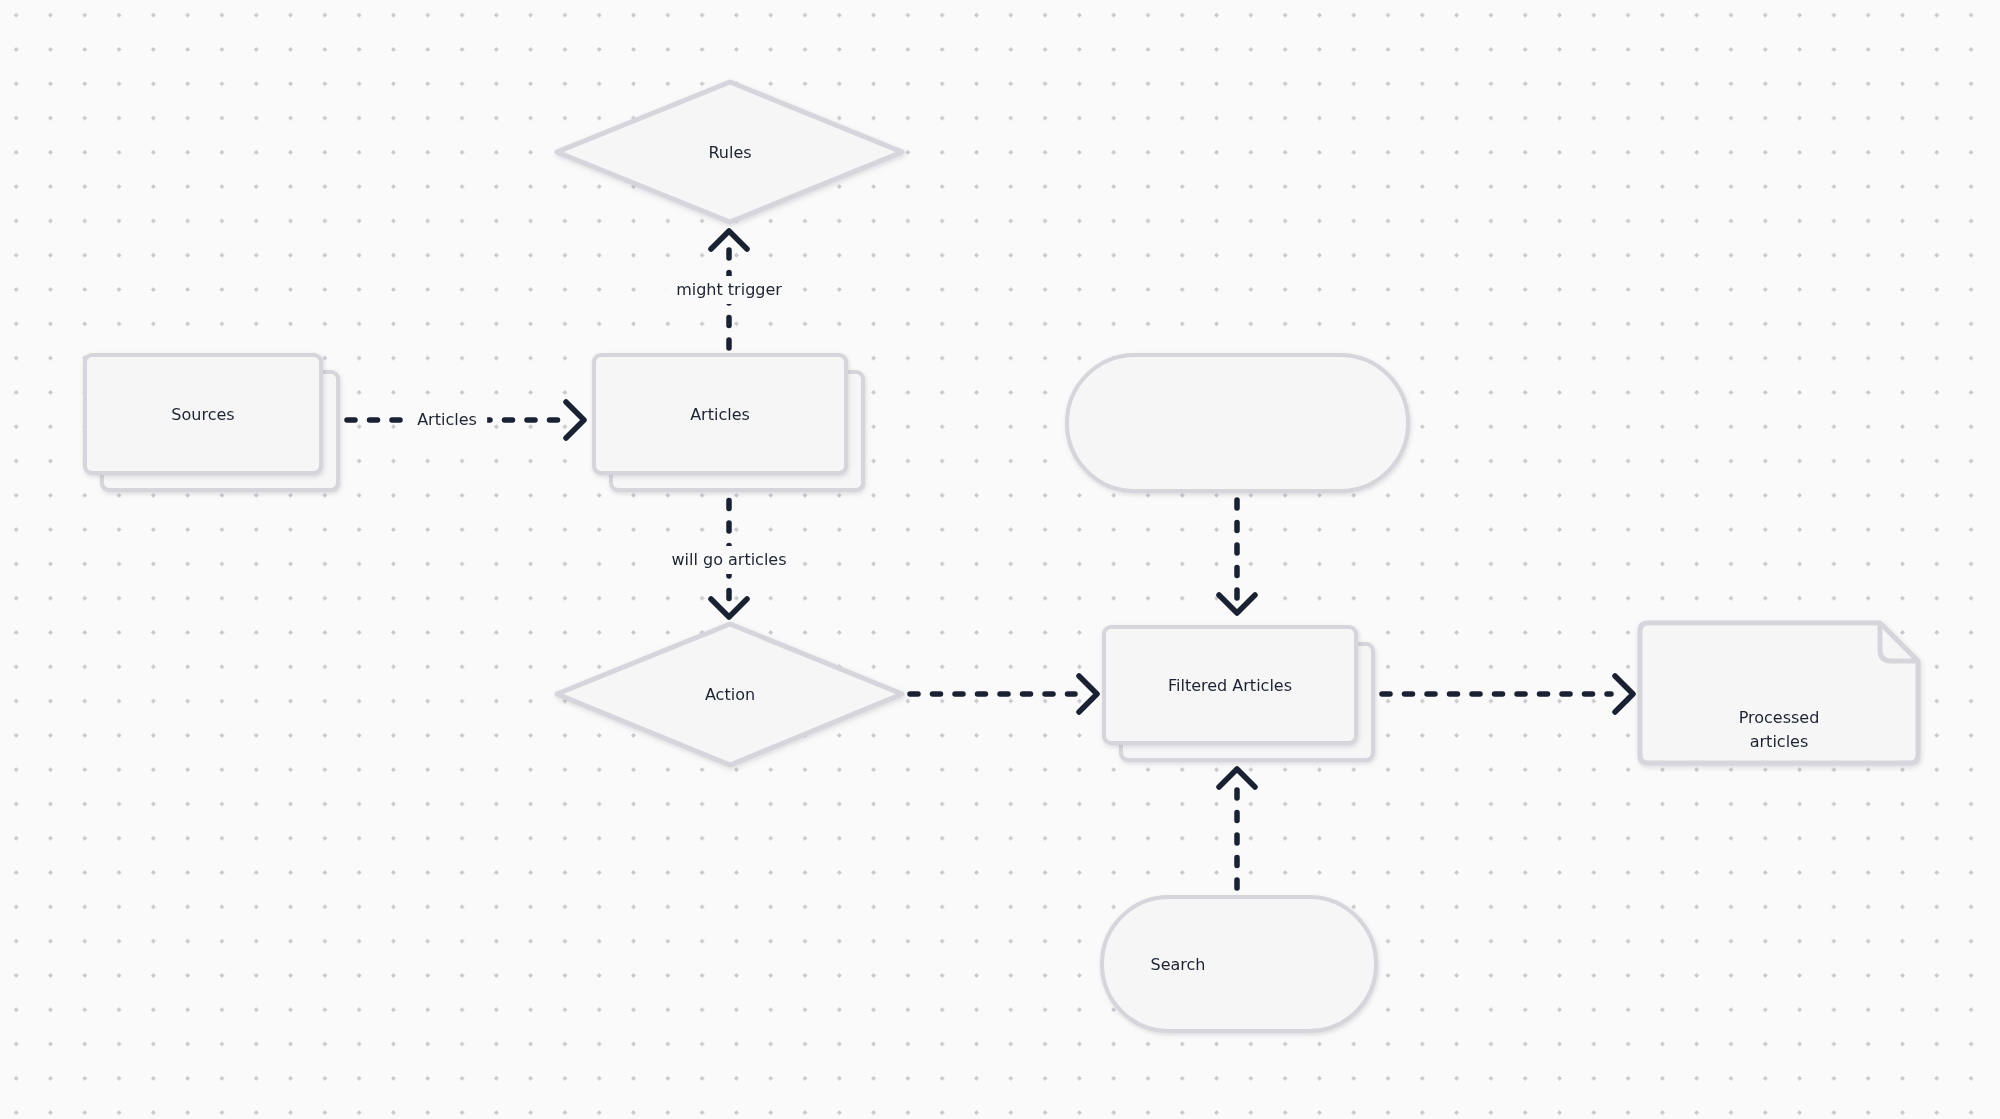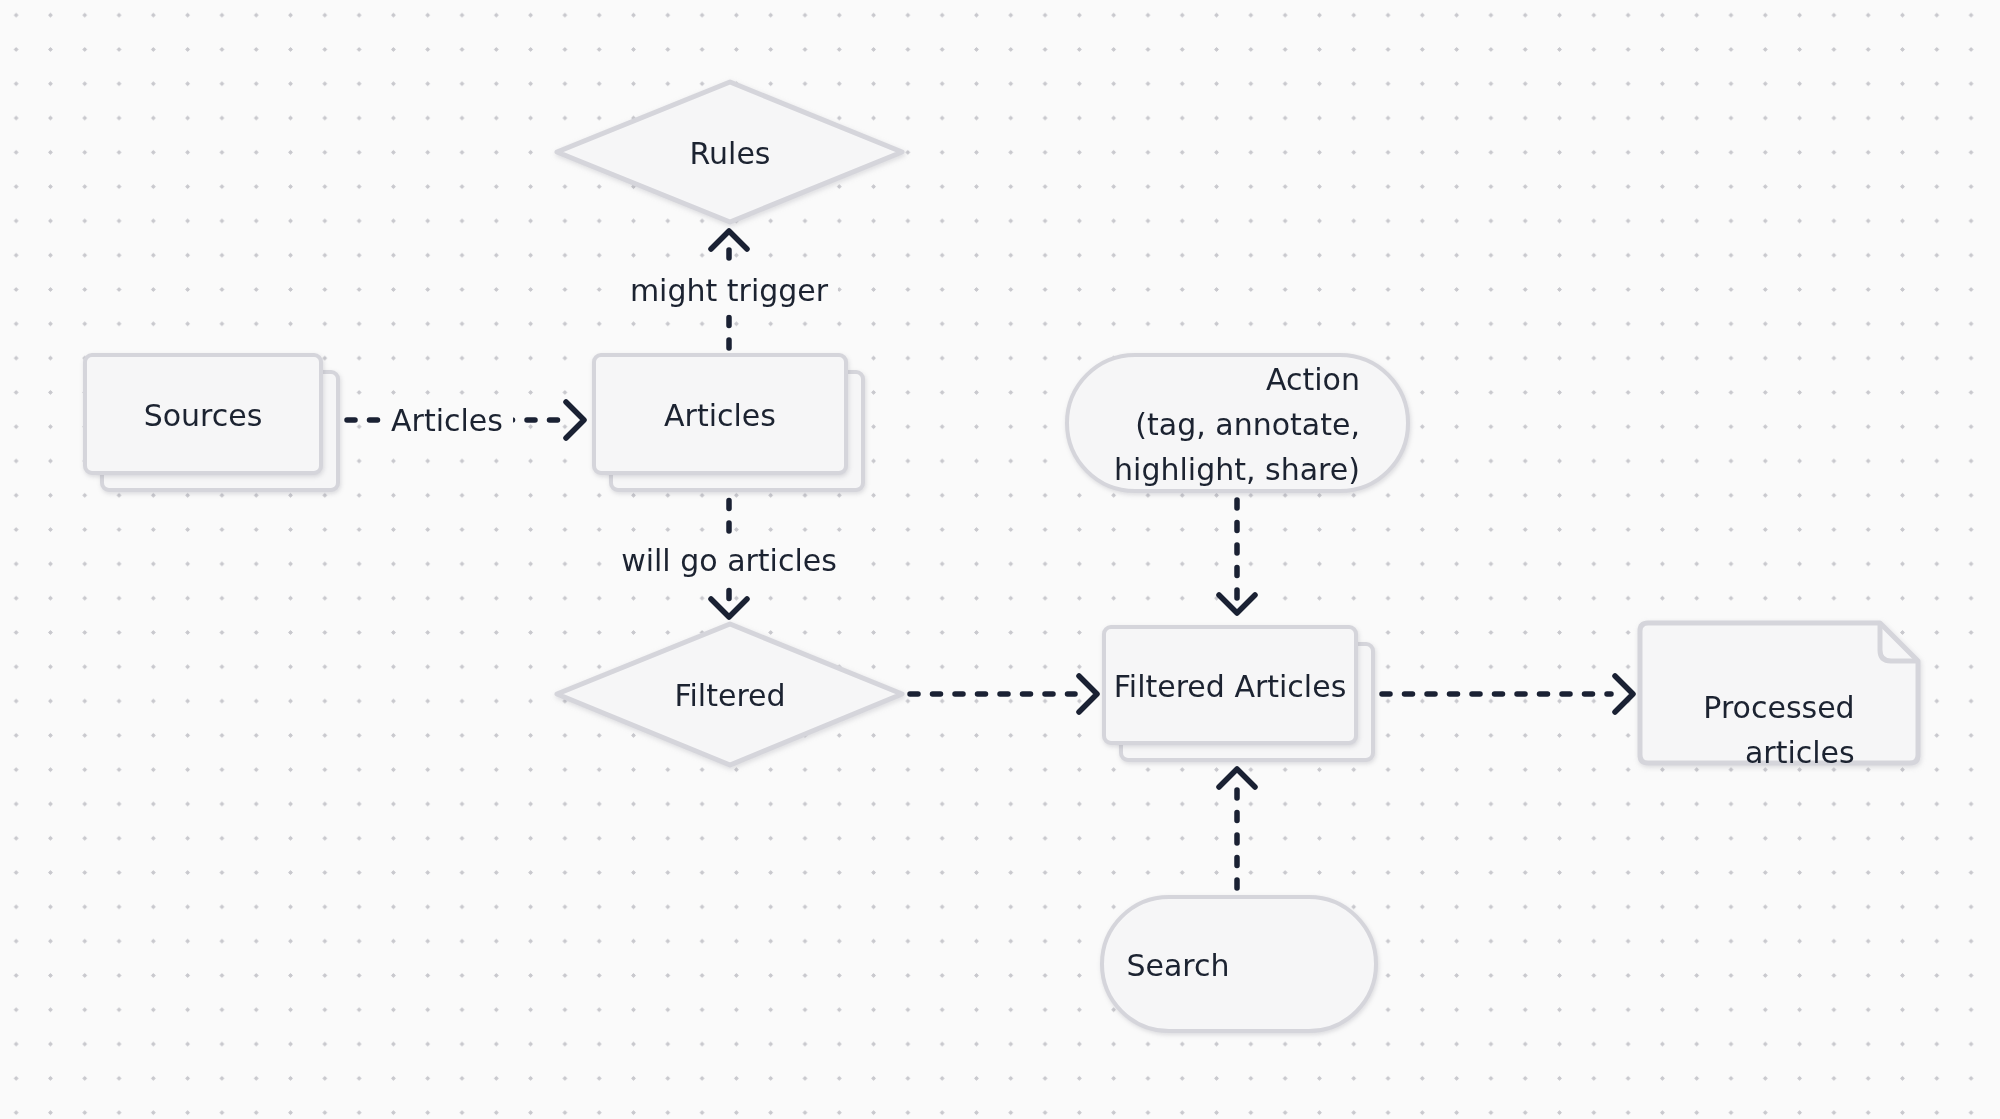--- a/index.html
+++ b/index.html
@@ -71,26 +71,26 @@
   }
   .card.back {
     z-index: 1;
   }
   .pill {
     border-radius: 200px;
   }
   .label {
     position: absolute;
     transform: translate(-50%, -50%);
-    font-size: 30px;
+    font-size: 16px;
     font-weight: 400;
     line-height: 1.5;
     color: var(--ink);
     white-space: pre-line;
-    text-align: right;
+    text-align: center;
     z-index: 3;
   }
   .edge-label {
     background: var(--background);
     padding: 2px 10px;
   }
 </style>
 </head>
 <body>
 
@@ -148,24 +148,21 @@
   <div class="card pill" style="left:1065px; top:353px; width:345px; height:140px"></div>
 
   <div class="card back" style="left:1119px; top:642px; width:256px; height:120px"></div>
   <div class="card" style="left:1102px; top:625px; width:256px; height:120px"></div>
 
   <div class="card pill" style="left:1100px; top:895px; width:278px; height:138px"></div>
 
   <div class="label" style="left:730px; top:153px">Rules</div>
   <div class="label" style="left:203px; top:415px">Sources</div>
   <div class="label" style="left:720px; top:415px">Articles</div>
-  <div class="label" style="left:1237px; top:424px">Action
-(tag, annotate,
-highlight, share)</div>
-  <div class="label" style="left:730px; top:695px">Filtered</div>
+  <div class="label" style="left:730px; top:695px">Action</div>
   <div class="label" style="left:1230px; top:686px">Filtered Articles</div>
   <div class="label" style="left:1779px; top:730px">Processed
 articles</div>
   <div class="label" style="left:1178px; top:965px">Search</div>
 
   <div class="label edge-label" style="left:729px; top:290px">might trigger</div>
   <div class="label edge-label" style="left:447px; top:420px">Articles</div>
   <div class="label edge-label" style="left:729px; top:560px">will go articles</div>
 
 </div>

